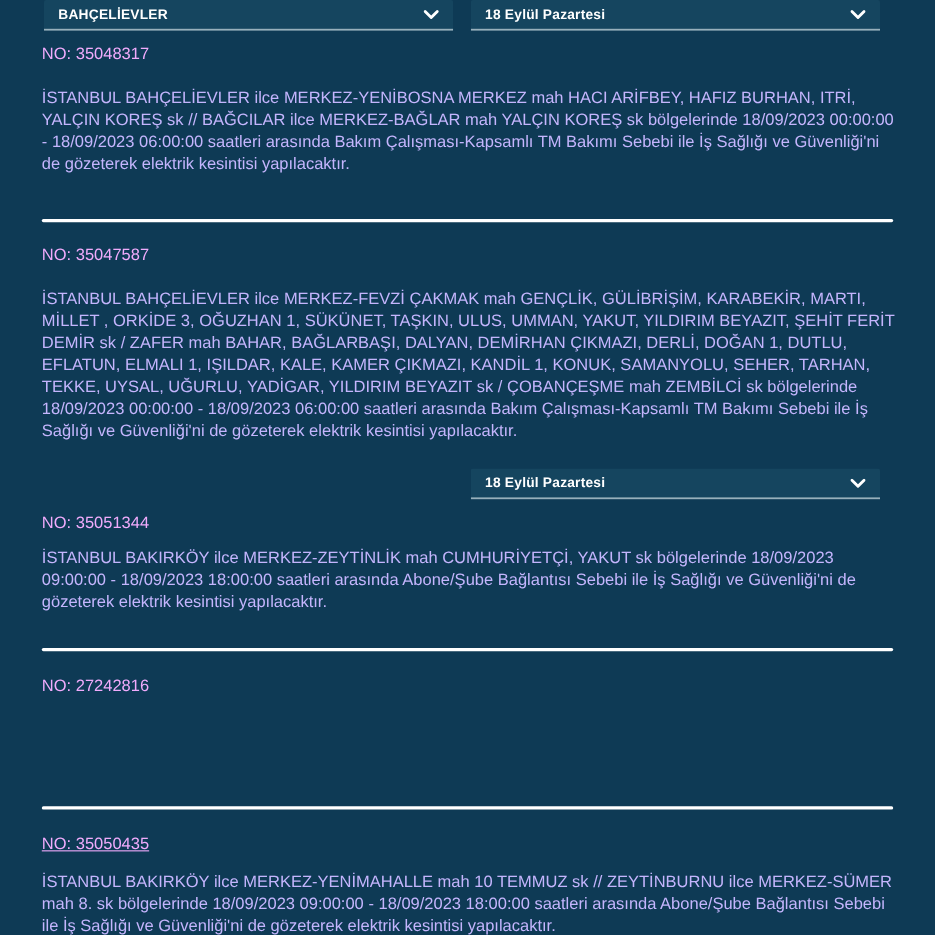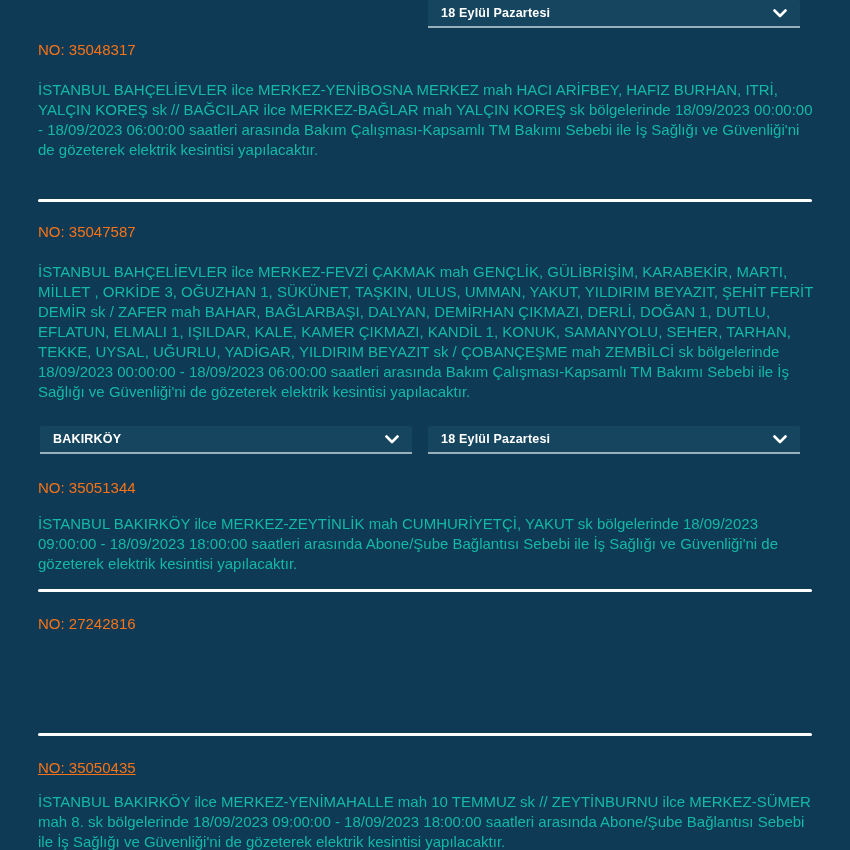--- a/index.html
+++ b/index.html
@@ -33,29 +33,29 @@
     font-size: 12.5px;
     font-weight: bold;
     letter-spacing: 0.2px;
     white-space: nowrap;
     overflow: hidden;
   }
   .chevron { display:flex; align-items:center; flex:0 0 auto; }
   .no-label {
     position: absolute;
     left: 38px;
-    color: #f97316;
+    color: #f0abfc;
     font-size: 15px;
     white-space: nowrap;
   }
   .notice-text {
     position: absolute;
     left: 38px;
     width: 778px;
-    color: #14b8a6;
+    color: #c4b5fd;
     font-size: 15px;
     line-height: 20px;
     text-align: left;
   }
   .divider {
     position: absolute;
     left: 38px;
     width: 774px;
     height: 3px;
     background: var(--divider, #ffffff);
@@ -64,59 +64,59 @@
   
   .row1-district { top: 0; left: 40px; }
   .row1-date     { top: 0; left: 428px; }
   .no1  { top: 41px; }
   .p1   { top: 80px; }
   .div1 { top: 199px; }
   .no2  { top: 223px; text-align: center; }
   .p2   { top: 262px; }
   .row2-district { top: 426px; left: 40px; }
   .row2-date     { top: 426px; left: 428px; }
-  .no3  { top: 479px; }
-  .p3   { top: 498px; margin-top: 16px; }
+  .no3  { top: 467px; }
+  .p3   { top: 498px; }
   .div2 { top: 589px; }
   .no4  { top: 615px; }
   .p4   { top: 647px; }
   .div3 { top: 733px; }
   .no5  { top: 759px; text-decoration: underline; }
   .p5   { top: 792px; }
 </style>
 </head>
 <body>
 
 <div class="page">
 
+  <div class="select-box row1-district">
+    <span class="select-label">BAHÇELİEVLER</span>
+    <span class="chevron">
+      <svg width="14" height="9" viewBox="0 0 14 9">
+          <path d="M1.5 1.5l5.5 5.5 5.5-5.5" stroke="#ffffff" stroke-width="2.6" fill="none" stroke-linecap="round" stroke-linejoin="round"></path>
+        </svg>
+    </span>
+  </div>
   <div class="select-box row1-date">
     <span class="select-label">18 Eylül Pazartesi</span>
     <span class="chevron">
       <svg width="14" height="9" viewBox="0 0 14 9">
           <path d="M1.5 1.5l5.5 5.5 5.5-5.5" stroke="#ffffff" stroke-width="2.6" fill="none" stroke-linecap="round" stroke-linejoin="round"></path>
         </svg>
     </span>
   </div>
 
   <div class="no-label no1">NO: 35048317</div>
   <div class="notice-text p1">İSTANBUL BAHÇELİEVLER ilce MERKEZ-YENİBOSNA MERKEZ mah HACI ARİFBEY, HAFIZ BURHAN, ITRİ, YALÇIN KOREŞ sk // BAĞCILAR ilce MERKEZ-BAĞLAR mah YALÇIN KOREŞ sk bölgelerinde 18/09/2023 00:00:00 - 18/09/2023 06:00:00 saatleri arasında Bakım Çalışması-Kapsamlı TM Bakımı Sebebi ile İş Sağlığı ve Güvenliği'ni de gözeterek elektrik kesintisi yapılacaktır.</div>
 
   <div class="divider div1"></div>
 
   <div class="no-label no2">NO: 35047587</div>
   <div class="notice-text p2">İSTANBUL BAHÇELİEVLER ilce MERKEZ-FEVZİ ÇAKMAK mah GENÇLİK, GÜLİBRİŞİM, KARABEKİR, MARTI, MİLLET , ORKİDE 3, OĞUZHAN 1, SÜKÜNET, TAŞKIN, ULUS, UMMAN, YAKUT, YILDIRIM BEYAZIT, ŞEHİT FERİT DEMİR sk / ZAFER mah BAHAR, BAĞLARBAŞI, DALYAN, DEMİRHAN ÇIKMAZI, DERLİ, DOĞAN 1, DUTLU, EFLATUN, ELMALI 1, IŞILDAR, KALE, KAMER ÇIKMAZI, KANDİL 1, KONUK, SAMANYOLU, SEHER, TARHAN, TEKKE, UYSAL, UĞURLU, YADİGAR, YILDIRIM BEYAZIT sk / ÇOBANÇEŞME mah ZEMBİLCİ sk bölgelerinde 18/09/2023 00:00:00 - 18/09/2023 06:00:00 saatleri arasında Bakım Çalışması-Kapsamlı TM Bakımı Sebebi ile İş Sağlığı ve Güvenliği'ni de gözeterek elektrik kesintisi yapılacaktır.</div>
 
-  <div class="select-box row2-district">
-    <span class="select-label">BAKIRKÖY</span>
-    <span class="chevron">
-      <svg width="14" height="9" viewBox="0 0 14 9">
-          <path d="M1.5 1.5l5.5 5.5 5.5-5.5" stroke="#ffffff" stroke-width="2.6" fill="none" stroke-linecap="round" stroke-linejoin="round"></path>
-        </svg>
-    </span>
-  </div>
   <div class="select-box row2-date">
     <span class="select-label">18 Eylül Pazartesi</span>
     <span class="chevron">
       <svg width="14" height="9" viewBox="0 0 14 9">
           <path d="M1.5 1.5l5.5 5.5 5.5-5.5" stroke="#ffffff" stroke-width="2.6" fill="none" stroke-linecap="round" stroke-linejoin="round"></path>
         </svg>
     </span>
   </div>
 
   <div class="no-label no3">NO: 35051344</div>

